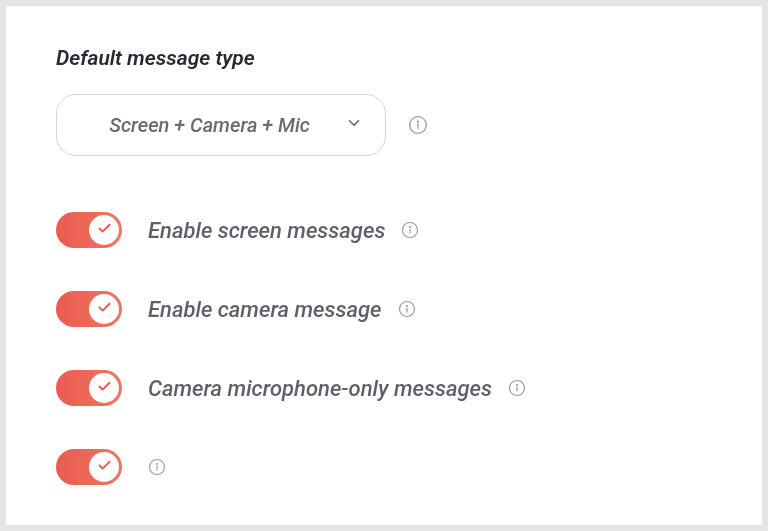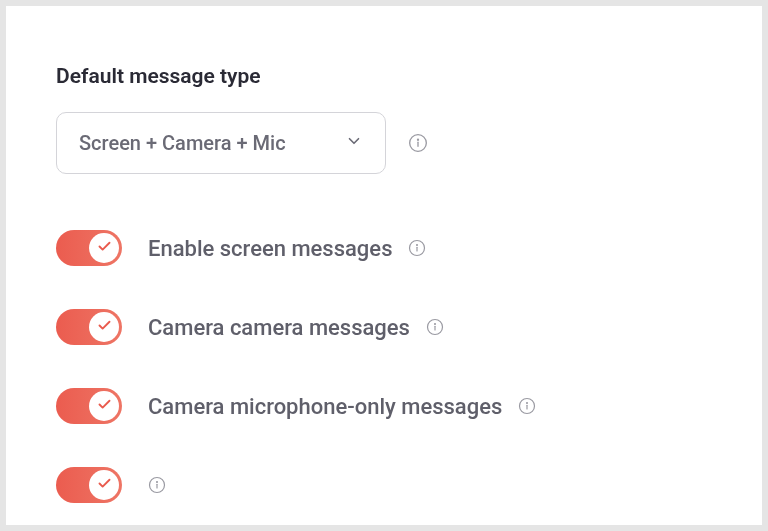--- a/index.html
+++ b/index.html
@@ -11,44 +11,46 @@
       font-family: -apple-system, BlinkMacSystemFont, "Segoe UI", Roboto, Helvetica, Arial, sans-serif;
       background: #e5e5e5;
       width: 768px;
       height: 531px;
       padding: 6px;
     }
     .card {
       background: #ffffff;
       width: 100%;
       height: 100%;
-      padding: 58px 50px 30px 50px;
+      padding: 40px 50px 30px 50px;
+      font-style: italic;
     }
     .section-title {
       font-size: 21px;
       font-weight: 600;
       color: #2a2a35;
       margin-bottom: 24px;
     }
     .select-row {
       display: flex;
       align-items: center;
       gap: 22px;
       margin-bottom: 56px;
     }
     .select {
       display: flex;
       align-items: center;
-      justify-content: space-between;
+      justify-content: flex-end;
       width: 330px;
       height: 62px;
       border: 1px solid #d4d4d9;
-      border-radius: 10px;
+      border-radius: 20px;
       padding: 0 22px;
       cursor: pointer;
+      gap: 35px;
     }
     .select-value {
       font-size: 20px;
       color: #6a6a75;
       font-weight: 500;
     }
     .chevron {
       color: #6a6a75;
     }
     .info-icon {
@@ -155,21 +157,21 @@
       <div class="toggle">
         <div class="toggle-knob">
           <span class="toggle-check">
             <svg width="15" height="15" viewBox="0 0 24 24" fill="none" stroke="currentColor" stroke-width="3" stroke-linecap="round" stroke-linejoin="round">
               <polyline points="20 6 9 17 4 12"></polyline>
             </svg>
           </span>
         </div>
       </div>
       <div class="toggle-label-wrap">
-        <span class="toggle-label">Camera camera messages</span>
+        <span class="toggle-label">Enable camera message</span>
         <span class="info-icon">
           <svg width="18" height="18" viewBox="0 0 24 24" fill="none" stroke="currentColor" stroke-width="1.6" stroke-linecap="round" stroke-linejoin="round">
             <circle cx="12" cy="12" r="10"></circle>
             <line x1="12" y1="11" x2="12" y2="16"></line>
             <circle cx="12" cy="8" r="0.6" fill="currentColor"></circle>
           </svg>
         </span>
       </div>
     </div>
 

